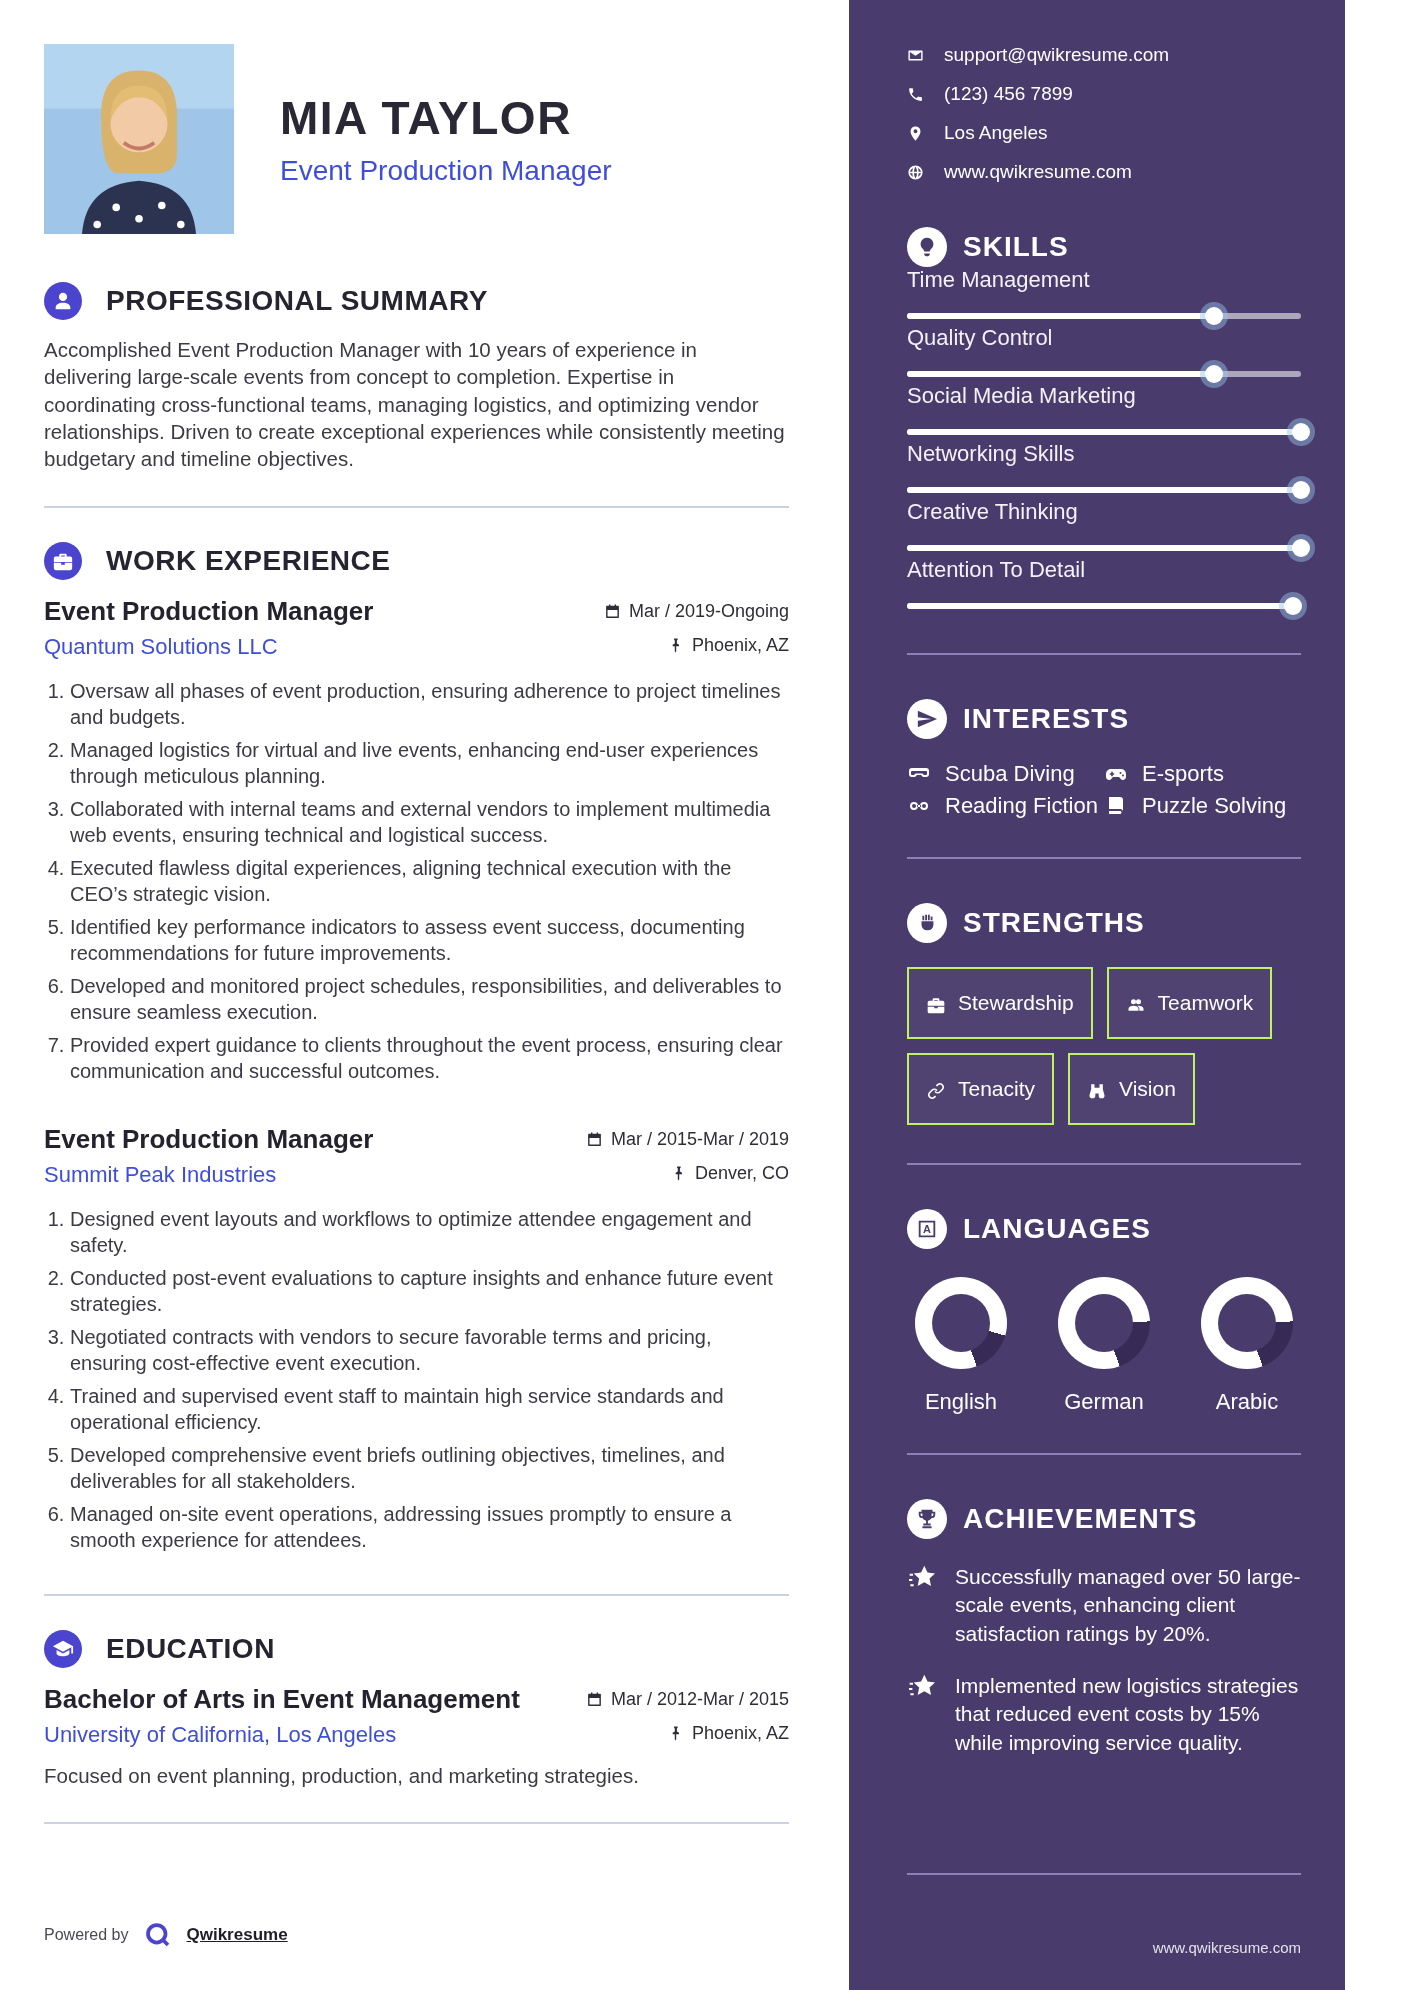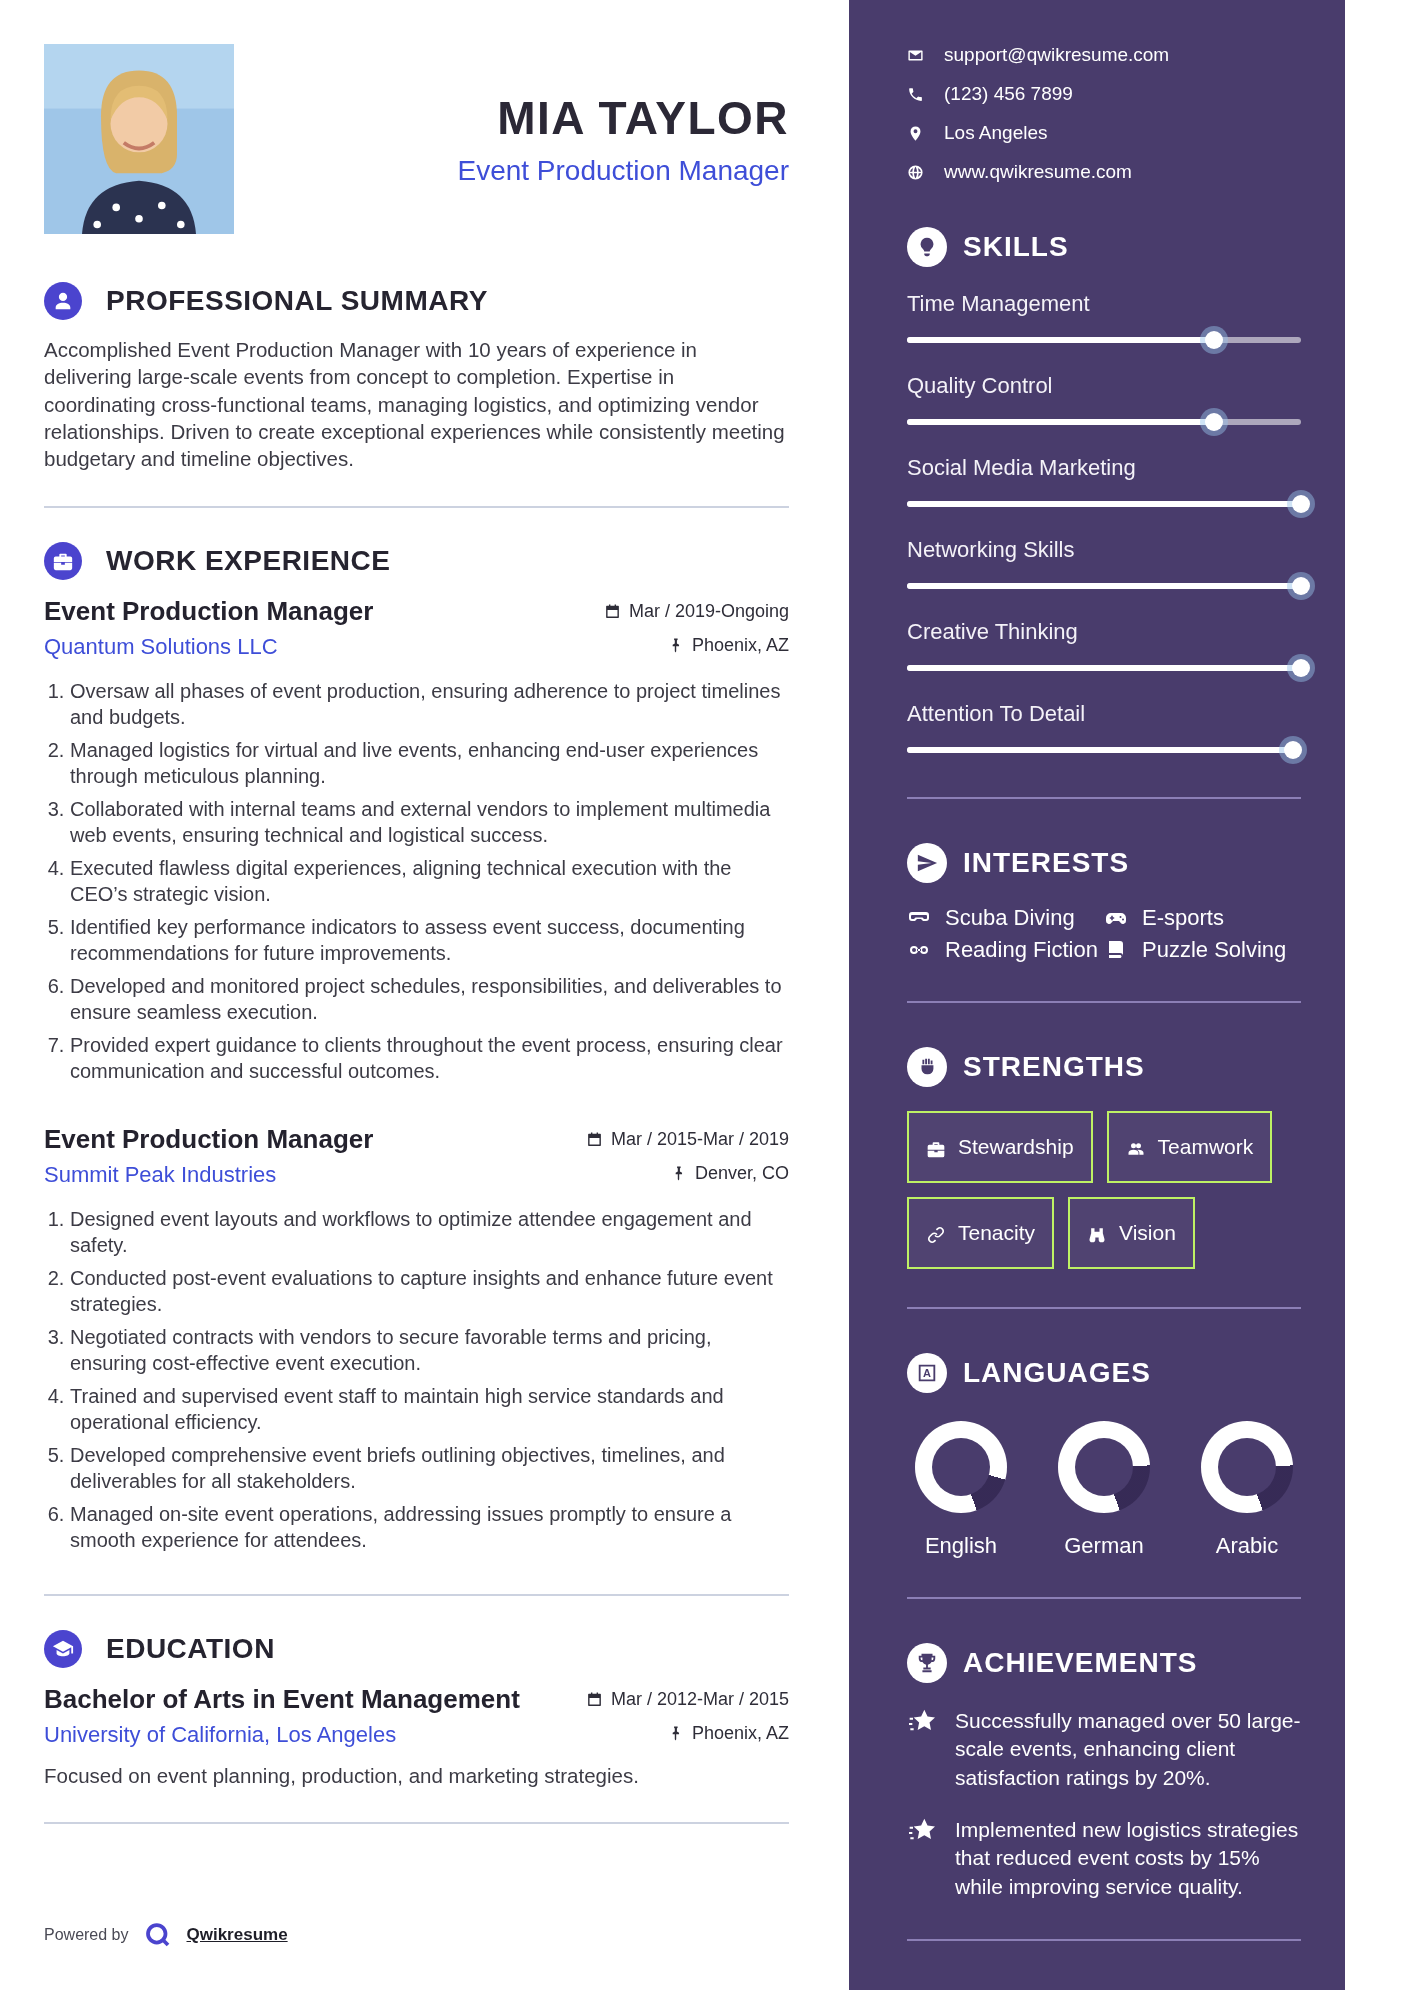--- a/index.html
+++ b/index.html
@@ -6,21 +6,21 @@
   html,body { background:#e8e8ea; }
   body { font-family:"Liberation Sans", sans-serif; }
   .page { width:1407px; height:1990px; background:#ffffff; display:flex; overflow:hidden; margin:0 auto; }
 
   
   .main { width:849px; padding:44px 60px 40px 44px; display:flex; flex-direction:column; color:#3c3b45; }
 
   .header { display:flex; align-items:center; gap:46px; }
   .photo { width:190px; height:190px; flex:none; overflow:hidden; background:#a8cbe8; }
   .photo svg { display:block; width:100%; height:100%; }
-  .header-text { flex:1; text-align:right; }
+  .header-text { flex:1; text-align:left; }
   .name { font-size:46px; font-weight:800; letter-spacing:1.5px; color:#2b2836; }
   .job-title-main { font-size:28px; font-weight:500; color:#3E4ED8; margin-top:10px; }
 
   .sec-head { display:flex; align-items:center; gap:24px; margin-bottom:16px; }
   .sec-icon { width:38px; height:38px; border-radius:50%; background:#4B44CE; color:#fff;
               display:flex; align-items:center; justify-content:center; flex:none; }
   .sec-icon svg { width:22px; height:22px; }
   .sec-title { font-size:28px; font-weight:800; letter-spacing:0.5px; color:#262430; }
 
   .summary-section { margin-top:48px; }
@@ -53,21 +53,21 @@
   .contact-row { display:flex; align-items:center; gap:20px; font-size:19px; }
   .contact-row svg { width:17px; height:17px; flex:none; color:#fff; }
 
   .side-section { margin-top:44px; }
   .side-head { display:flex; align-items:center; gap:16px; }
   .side-icon { width:40px; height:40px; border-radius:50%; background:#fff; color:#493C6C;
                display:flex; align-items:center; justify-content:center; flex:none; }
   .side-icon svg { width:22px; height:22px; }
   .side-title { font-size:28px; font-weight:700; letter-spacing:1px; color:#fff; }
 
-  .skill { margin-top:24px; }
+  .skill { }
   .skill-label { font-size:22px; color:#f4f2f8; }
   .slider { position:relative; height:18px; margin-top:14px; }
   .slider-track { position:absolute; left:0; right:0; top:6px; height:6px; border-radius:3px;
                   background:rgba(255,255,255,0.55); }
   .slider-fill { position:absolute; left:0; top:6px; height:6px; border-radius:3px; background:#ffffff; }
   .slider-knob { position:absolute; right:-9px; top:-6px; width:18px; height:18px; border-radius:50%;
                  background:#ffffff; box-shadow:0 0 0 5px rgba(150,195,235,0.45); }
 
   hr.side-div { border:none; border-top:2px solid #8c7fb6; margin:38px 0 0 0; }
 

